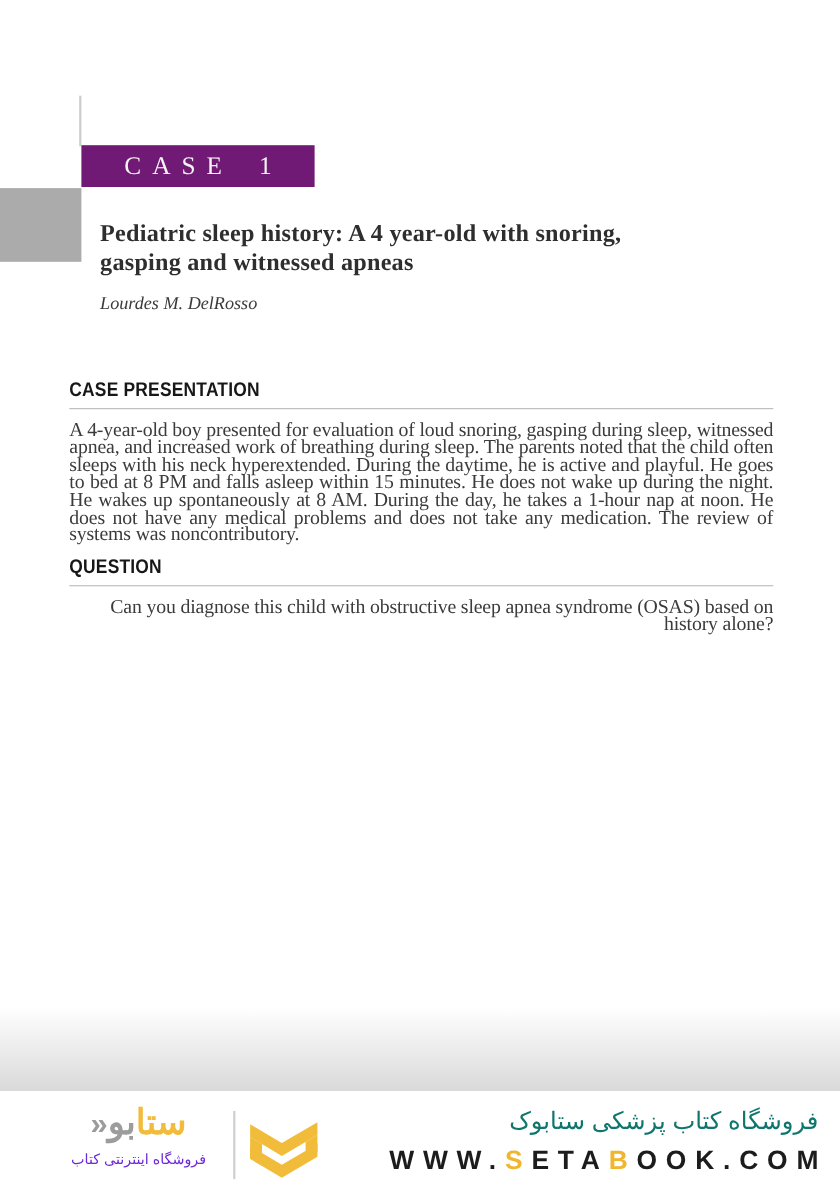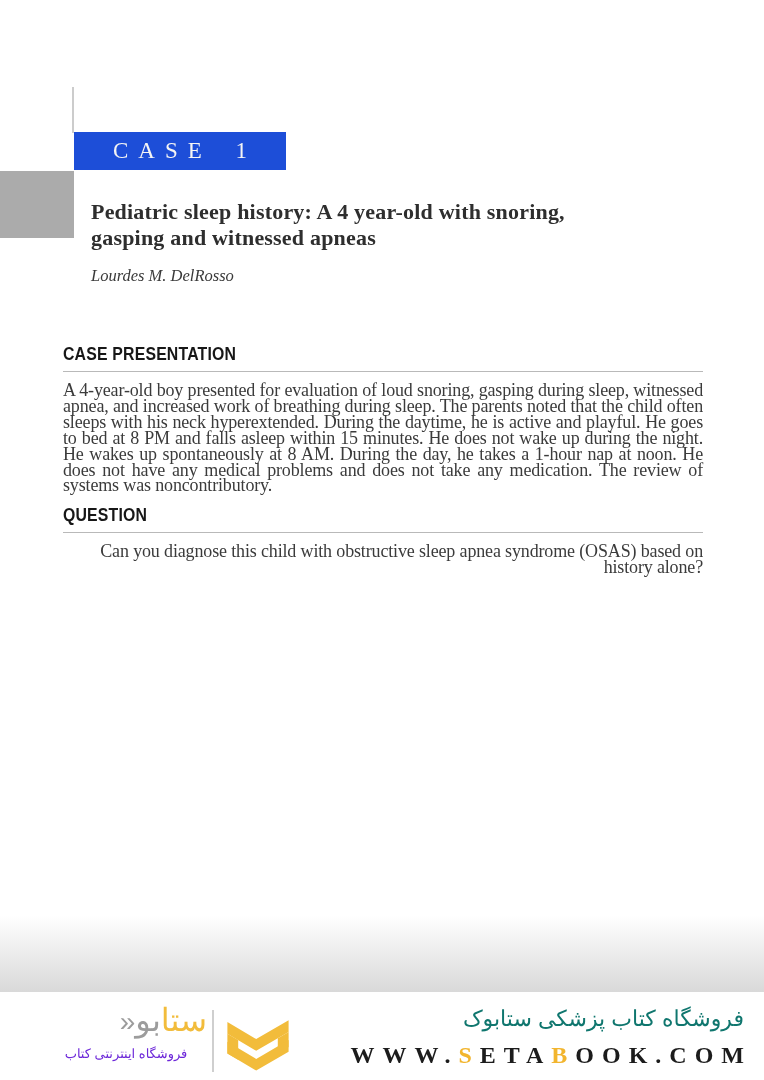--- a/index.html
+++ b/index.html
@@ -55,21 +55,21 @@
     left: 0; top: 171px;
     width: 74px; height: 67px;
     background: #ababab;
   }
 
   
   .case-banner {
     position: absolute;
     left: 74px; top: 132px;
     width: 212px; height: 38px;
-    background: #1d4ed8;
+    background: #701a75;
     display: flex;
     align-items: center;
     justify-content: center;
   }
   .case-banner span {
     color: #f4f4f4;
     font-family: "Liberation Serif", serif;
     font-size: 23px;
     letter-spacing: 10px;
     word-spacing: 8px;
@@ -141,24 +141,24 @@
   .footer {
     position: absolute;
     left: 0; top: 992px;
     width: 764px; height: 88px;
     background: #ffffff;
   }
   .brand-wordmark {
     position: absolute;
     left: 45px; top: 8px;
     width: 162px;
-    text-align: right;
+    text-align: center;
     direction: rtl;
     font-family: "Liberation Sans", sans-serif;
-    font-weight: 400;
+    font-weight: 700;
     font-size: 32px;
     line-height: 40px;
     white-space: nowrap;
   }
   .wm-yellow { color: #f2bc3b; }
   .wm-gray   { color: #9c9c9c; }
   .wm-chev   { color: #9c9c9c; font-size: 28px; }
   .brand-subtitle {
     position: absolute;
     left: 45px; top: 54px;
@@ -186,21 +186,21 @@
     right: 20px; top: 14px;
     direction: rtl;
     font-family: "Liberation Sans", sans-serif;
     font-size: 22px;
     color: #0f766e;
     white-space: nowrap;
   }
   .website {
     position: absolute;
     right: 12px; top: 50px;
-    font-family: Liberation Serif, serif;
+    font-family: Liberation Sans, sans-serif;
     font-weight: 600;
     font-size: 24px;
     letter-spacing: 8px;
     color: #1c1c1c;
     white-space: nowrap;
   }
   .website .yl { color: #f2b52e; }
 </style>
 </head>
 <body>

